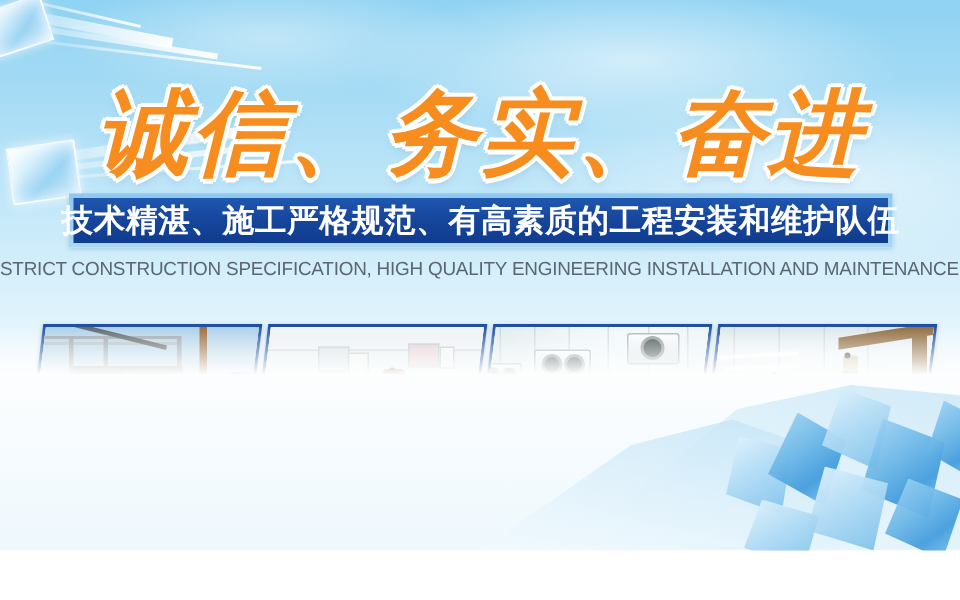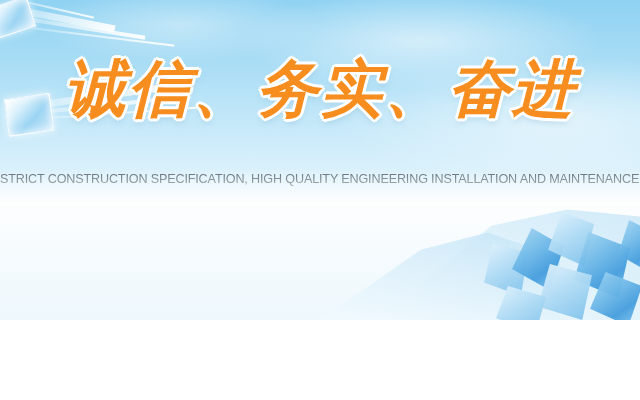--- a/index.html
+++ b/index.html
@@ -2,21 +2,21 @@
 <html><head>
 <meta charset="utf-8">
 <style>
   html,body{margin:0;padding:0;}
   body{
     width:640px;height:400px;overflow:hidden;
     font-family:"Liberation Sans", sans-serif;
     background:#ffffff;
   }
   .banner{
-    position:relative;width:640px;height:320px;overflow:hidden;
+    position:relative;width:640px;height:367px;overflow:hidden;
     background:linear-gradient(180deg,#8fd2f2 0%,#a7dcf5 18%,#c4e8f9 38%,#ddf2fc 55%,#f0f9fe 68%,#fbfdff 80%,#ffffff 92%);
   }
 
   
   .cloud-wash{
     position:absolute;left:0;top:0;width:640px;height:210px;
     background:
       radial-gradient(ellipse 260px 70px at 420px 40px, rgba(255,255,255,.55), rgba(255,255,255,0) 70%),
       radial-gradient(ellipse 200px 55px at 180px 25px, rgba(255,255,255,.40), rgba(255,255,255,0) 70%),
       radial-gradient(ellipse 320px 90px at 560px 120px, rgba(255,255,255,.50), rgba(255,255,255,0) 70%);
@@ -219,20 +219,25 @@
     <div class="trail fat" style="left:10px;top:95px;width:150px;transform:rotate(-8deg);"></div>
     <div class="trail mid" style="left:6px;top:104px;width:185px;transform:rotate(-6deg);"></div>
     <div class="trail thin" style="left:4px;top:113px;width:205px;transform:rotate(-4deg);"></div>
     <div class="cube" style="left:6px;top:96px;width:44px;height:36px;transform:rotate(-8deg);">
       <div class="body"></div>
     </div>
   </div>
 
   <div class="title-main">诚信、务实、奋进</div>
 
+  <div class="blue-bar-wrap">
+    <div class="blue-bar">
+      <span>技术精湛、施工严格规范、有高素质的工程安装和维护队伍</span>
+    </div>
+  </div>
 
   <div class="eng-line">STRICT CONSTRUCTION SPECIFICATION, HIGH QUALITY ENGINEERING INSTALLATION AND MAINTENANCE TEAM</div>
 
   <div class="photos">
 
     <div class="photo p1">
       <div class="inner">
         <div class="scene scene-1">
           <div class="s1-sky"></div>
           <div class="s1-ground"></div>

